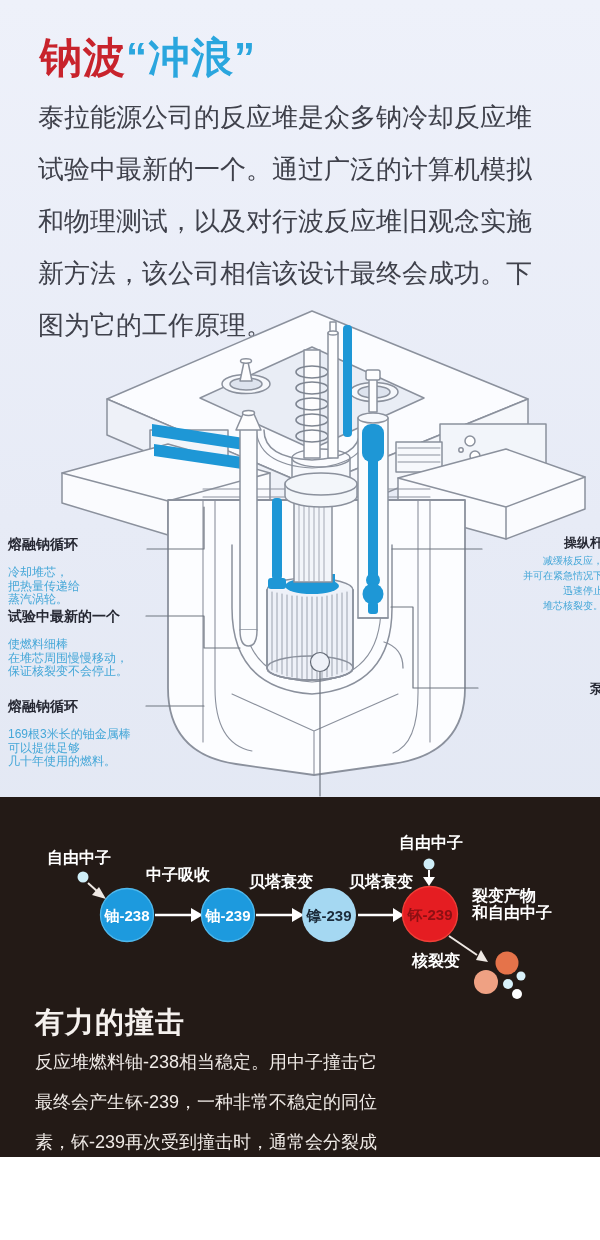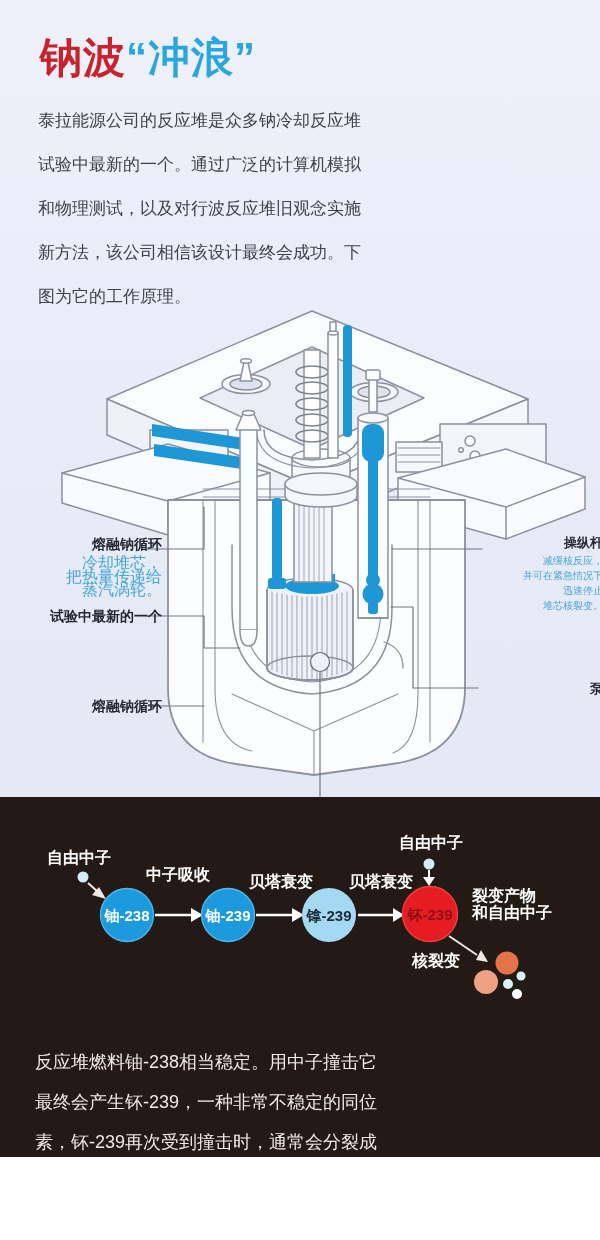--- a/index.html
+++ b/index.html
@@ -6,29 +6,29 @@
   .page{
     position:relative; width:600px; height:1157px; overflow:hidden;
     font-family:"Liberation Sans", sans-serif;
     background:linear-gradient(180deg,#eef1fa 0%,#e7ebf6 45%,#dfe5f1 100%);
   }
   
   .title{position:absolute; left:40px; top:30px; font-size:42px; font-weight:bold; letter-spacing:1px; white-space:nowrap;}
   .title .t-red{color:#c8232c;}
   .title .t-blue{color:#2aa6de;}
   .intro{
-    position:absolute; left:38px; top:99px; width:528px;
-    font-size:17px; line-height:44px; color:#3f414b;
+    position:absolute; left:38px; top:91px; width:528px;
+    font-size:26px; line-height:52px; color:#3f414b;
     white-space:pre-line; letter-spacing:0px;
   }
   
   .callout{position:absolute; }
   .callout .c-title{font-size:14px; font-weight:bold; color:#262833; line-height:17px;}
-  .callout .c-desc{font-size:16px; color:#45a7d8; line-height:13.6px; margin-top:3px; white-space:pre-line;}
-  .callout.left{text-align:right; left:16px; width:146px;}
+  .callout .c-desc{font-size:12px; color:#45a7d8; line-height:13.6px; margin-top:13px; white-space:pre-line;}
+  .callout.left{text-align:left; left:8px; width:146px;}
   .callout.right{text-align:right; left:488px; width:115px;}
   .callout.right .c-title{font-size:13px;}
   .callout.right .c-desc{font-size:10px; line-height:15px; margin-top:2px;}
   #co-sodium{top:536px;}
   #co-handler{top:608px;}
   #co-fuelpins{top:698px;}
   #co-controlrod{top:534px;}
   #co-pump{top:680px;}
   
   .reactor-svg{position:absolute; left:0; top:300px; width:600px; height:500px;}
@@ -205,23 +205,29 @@
   </svg>
 
   <div class="callout left" id="co-sodium">
     <div class="c-title">熔融钠循环</div>
     <div class="c-desc">冷却堆芯，
 把热量传递给
 蒸汽涡轮。</div>
   </div>
   <div class="callout left" id="co-handler">
     <div class="c-title">试验中最新的一个</div>
+    <div class="c-desc">使燃料细棒
+在堆芯周围慢慢移动，
+保证核裂变不会停止。</div>
   </div>
   <div class="callout left" id="co-fuelpins">
     <div class="c-title">熔融钠循环</div>
+    <div class="c-desc">169根3米长的铀金属棒
+可以提供足够
+几十年使用的燃料。</div>
   </div>
   <div class="callout right" id="co-controlrod">
     <div class="c-title">操纵杆</div>
     <div class="c-desc">减缓核反应，
 并可在紧急情况下
 迅速停止
 堆芯核裂变。</div>
   </div>
   <div class="callout right" id="co-pump">
     <div class="c-title">泵</div>
@@ -272,19 +278,20 @@
       <text x="436" y="966" font-size="16" text-anchor="middle" fill="#ffffff">核裂变</text>
       <g>
         <circle cx="507" cy="963" r="11.5" fill="#e5734a"></circle>
         <circle cx="486" cy="982" r="12" fill="#efa183"></circle>
         <circle cx="521" cy="976" r="4.5" fill="#d9f2fa"></circle>
         <circle cx="508" cy="984" r="5" fill="#d9f2fa"></circle>
         <circle cx="517" cy="994" r="5" fill="#ffffff"></circle>
       </g>
     </svg>
 
+    <div class="footer-heading">有力的撞击</div>
     <div class="footer-body">反应堆燃料铀-238相当稳定。用中子撞击它
 最终会产生钚-239，一种非常不稳定的同位
 素，钚-239再次受到撞击时，通常会分裂成
 一连串较小的原子核和自由中子。</div>
   </div>
 
 </div>
 
 </body></html>

